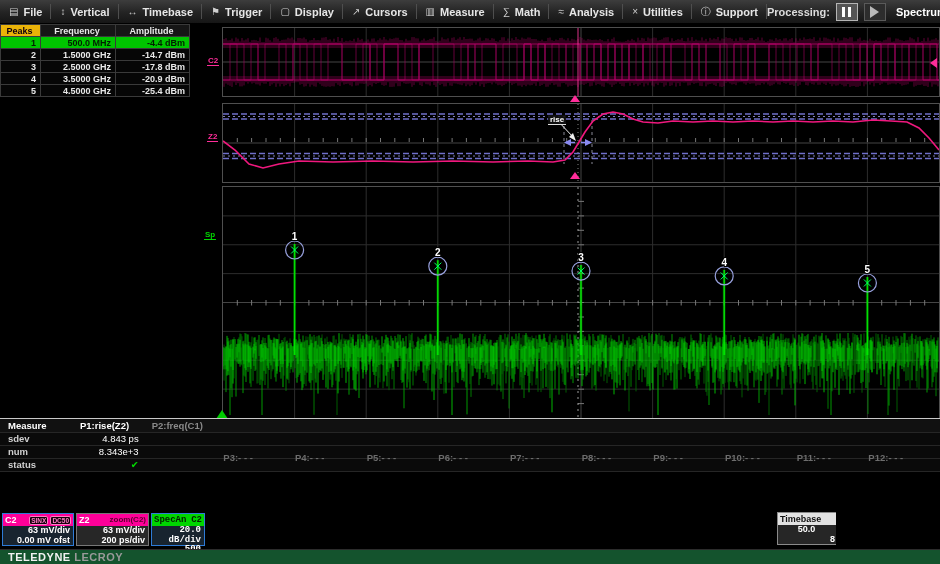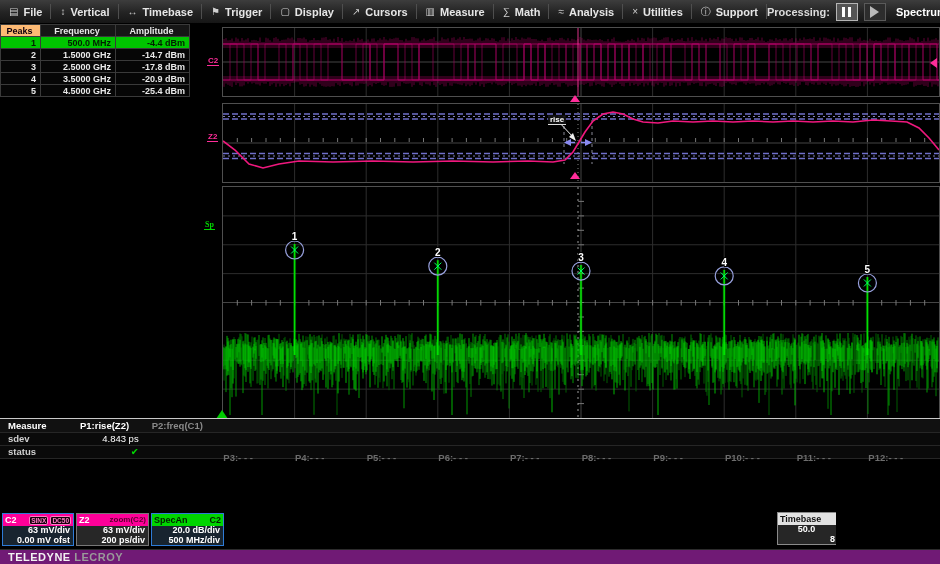--- a/index.html
+++ b/index.html
@@ -20,36 +20,36 @@
   .btn-pause i{display:block;width:3px;height:10px;background:#fff;}
   .btn-play{width:22px;background:#2d2d2d;border:1px solid #5a5a5a;}
   .btn-play i{display:block;width:0;height:0;border-left:9px solid #b9b9b9;border-top:6px solid transparent;border-bottom:6px solid transparent;}
   .spectrum-label{color:#fff;font-weight:bold;margin:0 4px;}
 
   
   .peaks{position:absolute;left:0;top:24px;width:189px;border-collapse:collapse;
     font-size:9px;font-weight:bold;color:#e8e8e8;table-layout:fixed;}
   .peaks th,.peaks td{border:1px solid #3a3a3a;padding:0 4px 0 2px;height:11px;text-align:right;white-space:nowrap;}
   .peaks th{background:#161616;text-align:center;}
-  .peaks th.hl{background:#fdba74;color:#10000c;}
+  .peaks th.hl{background:#eab308;color:#10000c;}
   .peaks td{background:#060606;}
   .peaks tr.sel td{background:#00c400;color:#002000;}
   .peaks col.c1{width:40px}.peaks col.c2{width:75px}.peaks col.c3{width:74px}
 
   
   .grid{position:absolute;left:222px;width:716px;border:1px solid #4f4f4f;background:#000;box-sizing:content-box;}
   #g-c2{top:27px;height:68px;}
   #g-z2{top:103px;height:78px;}
   #g-sp{top:186px;height:231px;}
   .grid svg{display:block;}
 
   .plabel{position:absolute;font-size:8px;font-weight:bold;border-bottom:1px solid;line-height:9px;padding:0 1px;}
   #lbl-c2{left:207px;top:56px;color:#ff2d9a;border-color:#ff2d9a;}
   #lbl-z2{left:207px;top:132px;color:#ff2d9a;border-color:#ff2d9a;}
-  #lbl-sp{left:204px;top:220px;color:#00d500;border-color:#00d500;font-family:Liberation Serif, serif;}
+  #lbl-sp{left:204px;top:230px;color:#00d500;border-color:#00d500;}
 
   .tri{position:absolute;width:0;height:0;}
   #mk-right{left:930px;top:58px;border-top:5px solid transparent;border-bottom:5px solid transparent;border-right:7px solid #ff2d9a;}
   #mk-top{left:570px;top:95px;border-left:5px solid transparent;border-right:5px solid transparent;border-bottom:7px solid #ff2d9a;}
   #mk-bot{left:570px;top:172px;border-left:5px solid transparent;border-right:5px solid transparent;border-bottom:7px solid #ff2d9a;}
   #mk-green{left:216px;top:410px;border-left:6px solid transparent;border-right:6px solid transparent;border-bottom:9px solid #00cc00;}
 
   .rise-tag{position:absolute;left:548px;top:115px;font-size:8px;font-weight:bold;color:#fff;
     background:rgba(15,15,15,.9);border-bottom:1px solid #ddd;padding:0 2px;line-height:9px;}
 
@@ -75,32 +75,32 @@
   .hd-mag{background:#ff0099;color:#fff;}
   .hd-grn{background:#00d500;color:#032000;}
   .bd-blu{background:#18242f;}
   .bd-gry{background:#272727;}
   .sel-blu{border-color:#2e7bd6;}
   .badge{font-size:6.5px;background:#14000c;color:#ff7cc4;border:1px solid #ff7cc4;border-radius:2px;
     padding:0 1px;line-height:7px;font-weight:bold;}
   .hd-sub{font-size:8px;color:#59002f;font-weight:bold;}
   #d-c2{left:2px;}
   #d-z2{left:76px;width:73px;}
-  #d-sp{left:151px;width:73px;}
+  #d-sp{left:151px;width:54px;font-family:Liberation Mono, monospace;}
   #d-tb{left:777px;top:512px;width:160px;border-color:#8a8a8a;}
   #d-tb .hd{background:#e2e2e2;color:#111;justify-content:flex-start;}
   #d-tb .bd{background:#262626;position:relative;text-align:left;}
   #tb-l1{position:absolute;left:0;top:0;width:57px;text-align:center;}
   #tb-l2a{position:absolute;left:3px;top:25px;}
   #tb-l2b{position:absolute;left:52px;top:9.5px;}
 
   .overlay-black{position:absolute;left:836px;top:481px;width:104px;height:64px;background:#000;z-index:40;}
 
   
-  .footer{position:absolute;left:0;top:549px;width:940px;height:15px;background:#701a75;border-top:1px solid #2c2c2c;
+  .footer{position:absolute;left:0;top:549px;width:940px;height:15px;background:#14532d;border-top:1px solid #2c2c2c;
     display:flex;align-items:center;box-sizing:border-box;}
   .brand{padding-left:8px;font-size:11px;letter-spacing:.5px;}
   .brand b{color:#f2f2f2;}
   .brand span{color:#9a9a9a;font-weight:bold;}
 </style>
 </head>
 <body>
 
 <div class="screen">
 
@@ -338,20 +338,24 @@
       <div class="mcol c-dim">P9:- - -</div>
       <div class="mcol c-dim">P10:- - -</div>
       <div class="mcol c-dim">P11:- - -</div>
       <div class="mcol c-dim">P12:- - -</div>
     </div>
     <div class="mrow">
       <div class="mlabel">sdev</div>
       <div class="mval">4.843 ps</div>
     </div>
     <div class="mrow">
+      <div class="mlabel">num</div>
+      <div class="mval">8.343e+3</div>
+    </div>
+    <div class="mrow">
       <div class="mlabel">status</div>
       <div class="mcheck">✔</div>
     </div>
   </div>
 
   <div class="desc sel-blu" id="d-c2">
     <div class="hd hd-mag">
       <span>C2</span>
       <span style="display:flex;gap:2px">
         <span class="badge">SINX</span>

